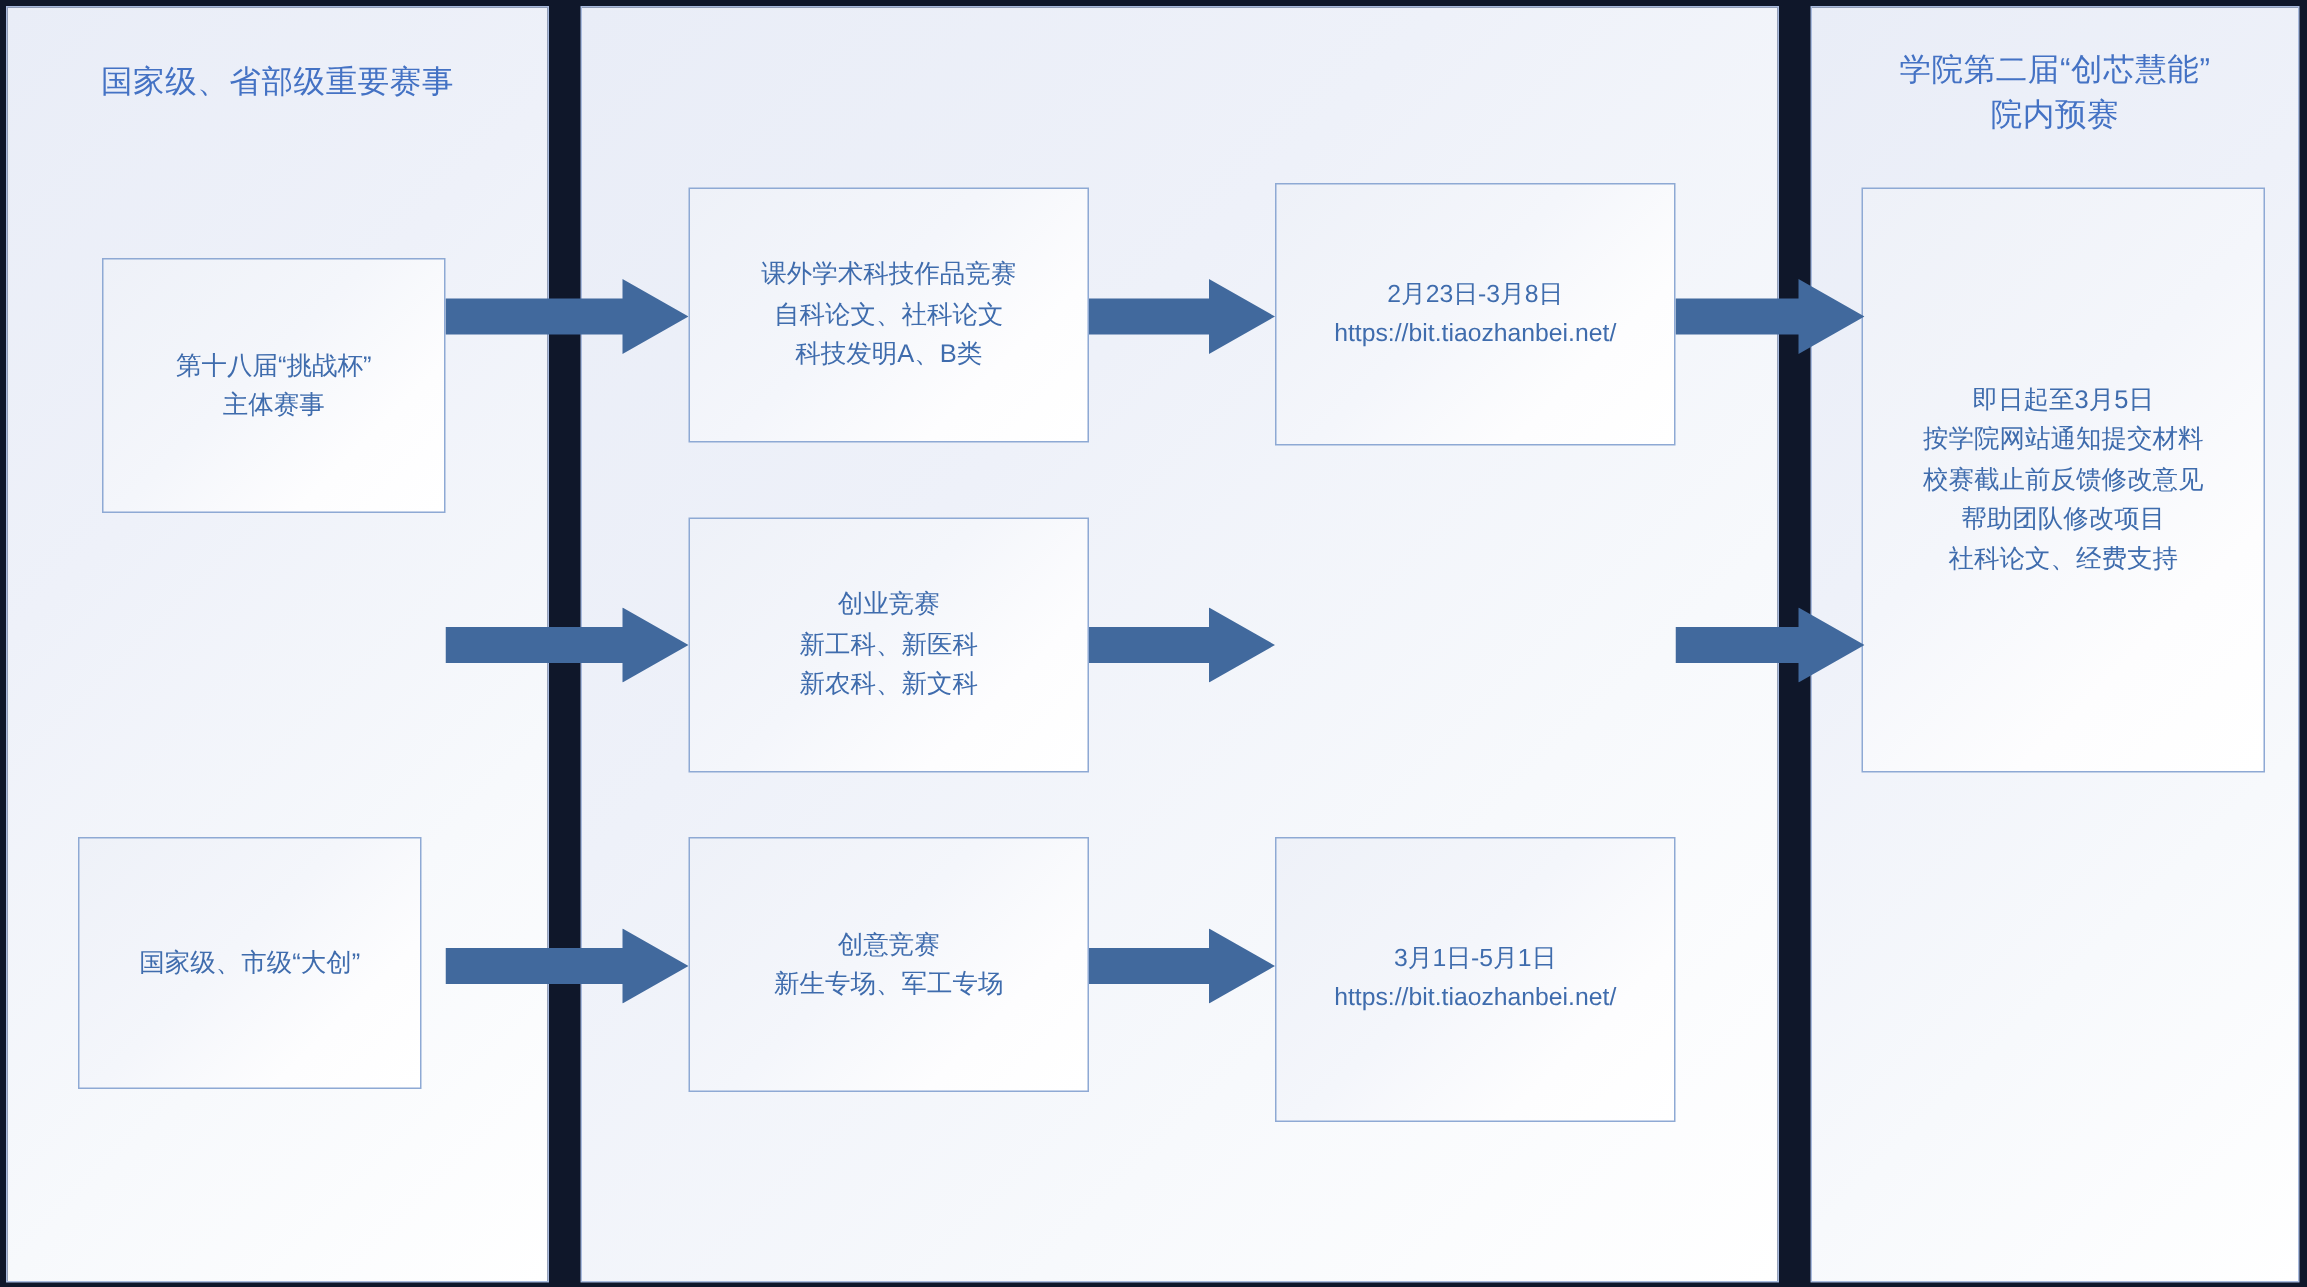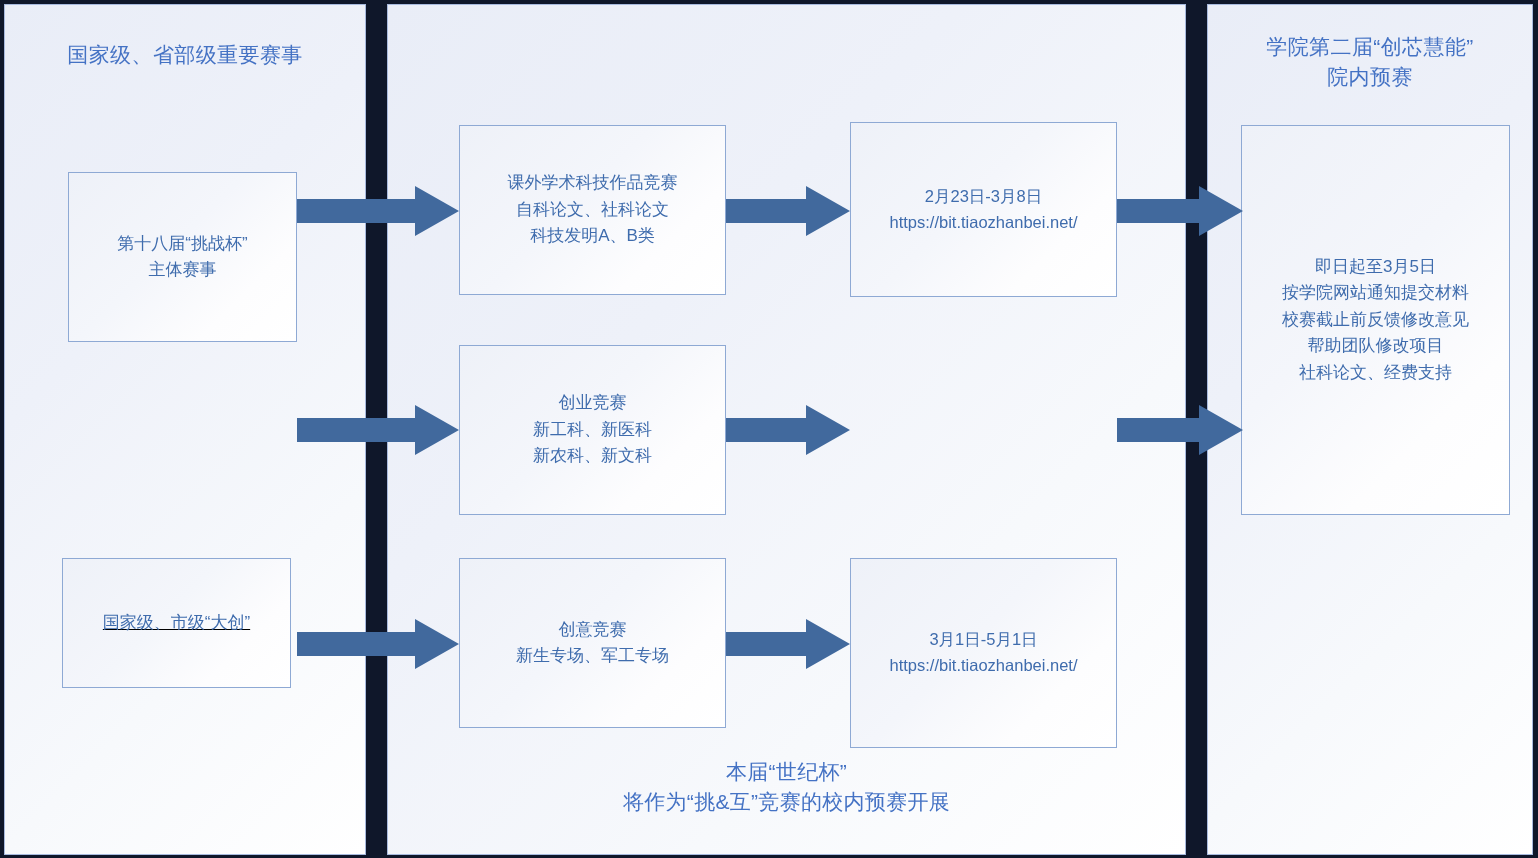--- a/index.html
+++ b/index.html
@@ -85,21 +85,21 @@
   <div class="panel" style="left:4px; top:4px; width:362px; height:851px;">
   </div>
   <div class="panel-title" style="left:4px; top:40px; width:362px;">国家级、省部级重要赛事</div>
 
   <div class="node" style="left:68px; top:125px; width:229px; height:170px;margin-top:47px;">
     <span class="node-text">第十八届“挑战杯”
 主体赛事</span>
   </div>
 
 
-  <div class="node" style="left:62px; top:558px; width:229px; height:130px;text-decoration:underline;">
+  <div class="node" style="left:52px; top:558px; width:229px; height:168px;">
     <span class="node-text">国家级、市级“大创”</span>
   </div>
 
   <div class="panel" style="left:387px; top:4px; width:799px; height:851px;">
   </div>
 
   <div class="node" style="left:459px; top:125px; width:267px; height:170px;">
     <span class="node-text">课外学术科技作品竞赛
 自科论文、社科论文
 科技发明A、B类</span>
@@ -120,22 +120,20 @@
     <span class="node-text small">2月23日-3月8日
 https://bit.tiaozhanbei.net/</span>
   </div>
 
 
   <div class="node" style="left:850px; top:558px; width:267px; height:190px;">
     <span class="node-text small">3月1日-5月1日
 https://bit.tiaozhanbei.net/</span>
   </div>
 
-  <div class="footnote" style="left:387px; top:757px; width:799px;">本届“世纪杯”
-将作为“挑&amp;互”竞赛的校内预赛开展</div>
 
   <div class="panel" style="left:1207px; top:4px; width:326px; height:851px;">
   </div>
   <div class="panel-title" style="left:1207px; top:32px; width:326px;">学院第二届“创芯慧能”
 院内预赛</div>
 
   <div class="node" style="left:1241px; top:125px; width:269px; height:390px;">
     <span class="node-text">即日起至3月5日
 按学院网站通知提交材料
 校赛截止前反馈修改意见

